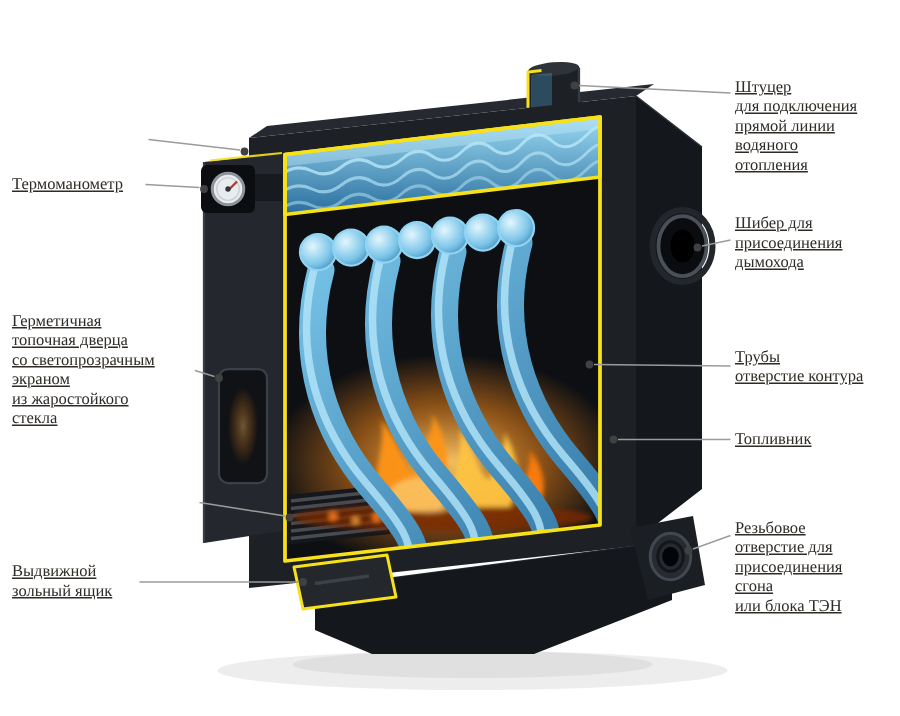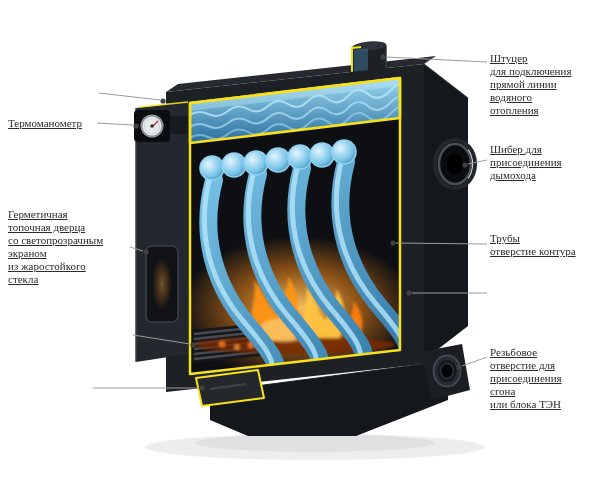--- a/index.html
+++ b/index.html
@@ -204,30 +204,33 @@
     </g>
   </svg>
 
   <div class="label l2">Термоманометр</div>
   <div class="label l3">Герметичная
 топочная дверца
 со светопрозрачным
 экраном
 из жаростойкого
 стекла</div>
+  <div class="label l5">Выдвижной
+зольный ящик</div>
 
   <div class="label r1">Штуцер
 для подключения
 прямой линии
 водяного
 отопления</div>
   <div class="label r2">Шибер для
 присоединения
 дымохода</div>
   <div class="label r3">Трубы
 отверстие контура</div>
+  <div class="label r4">Топливник</div>
   <div class="label r5">Резьбовое
 отверстие для
 присоединения
 сгона
 или блока ТЭН</div>
 
 </div>
 
 </body></html>

